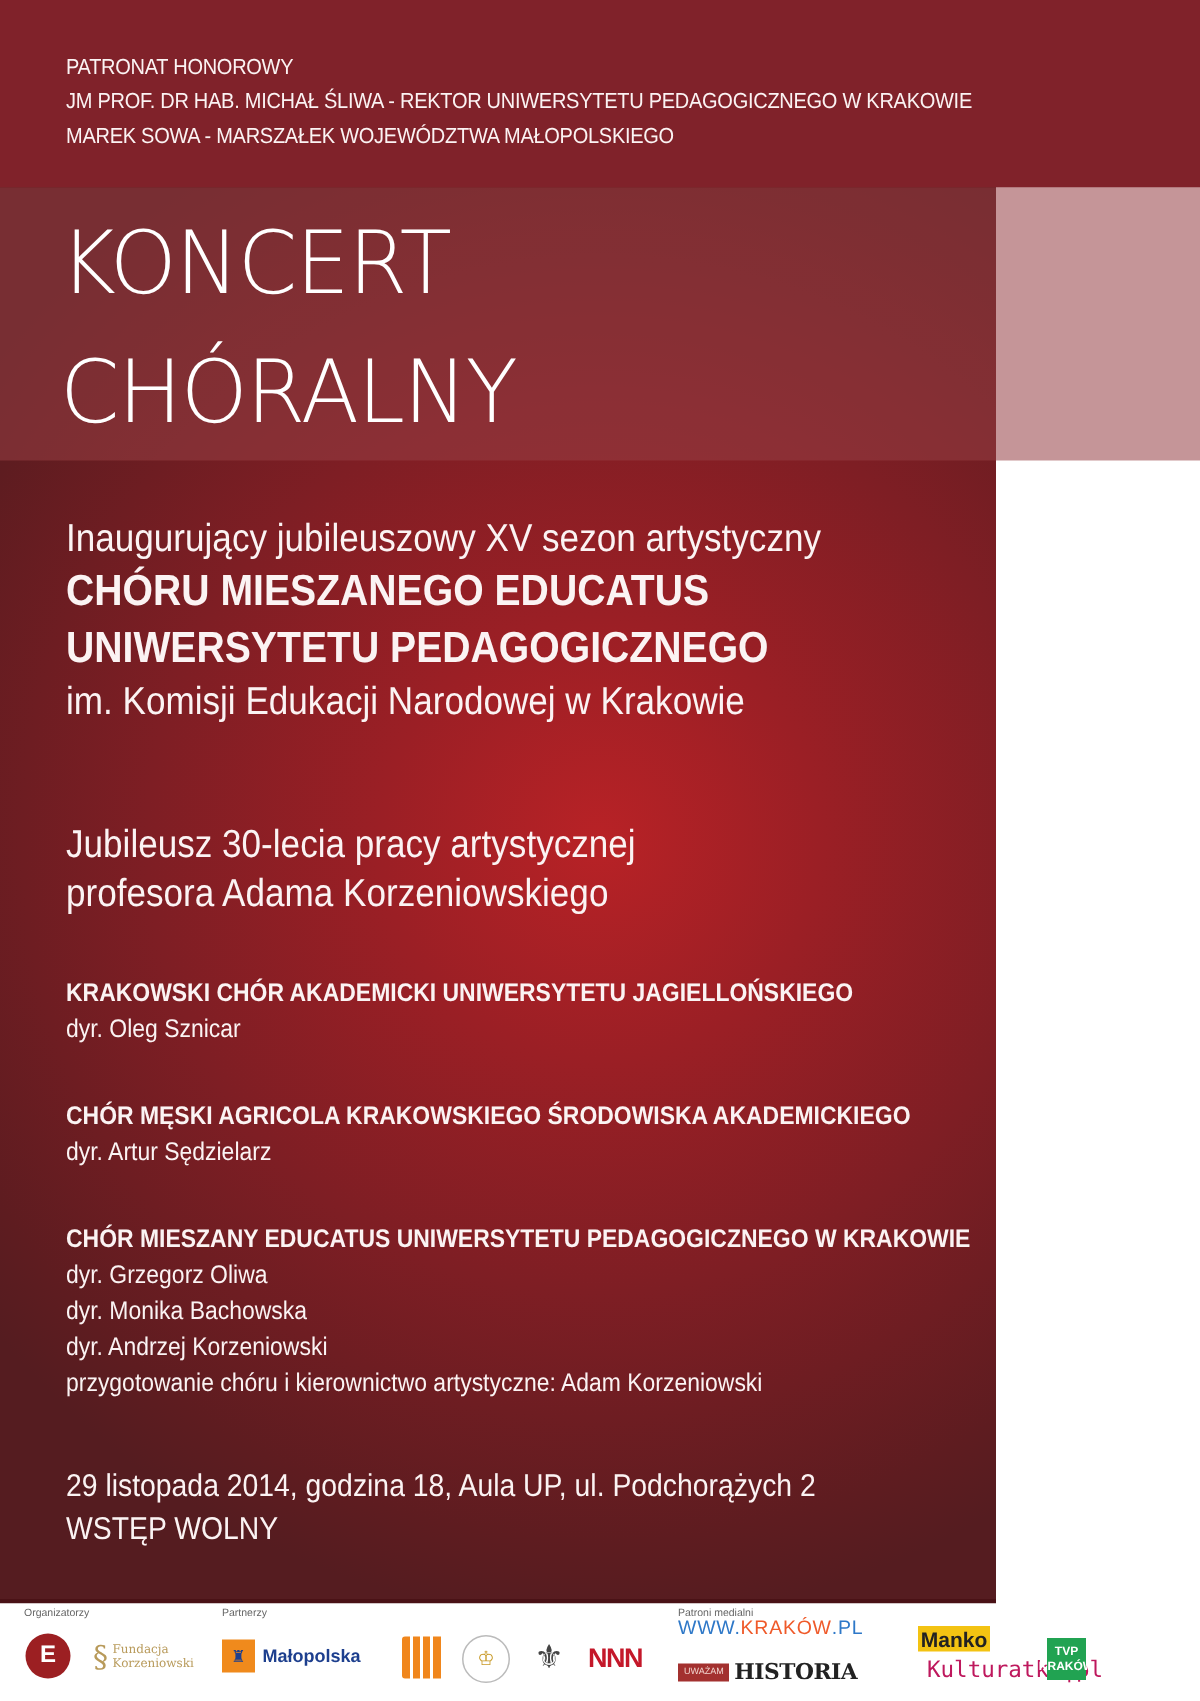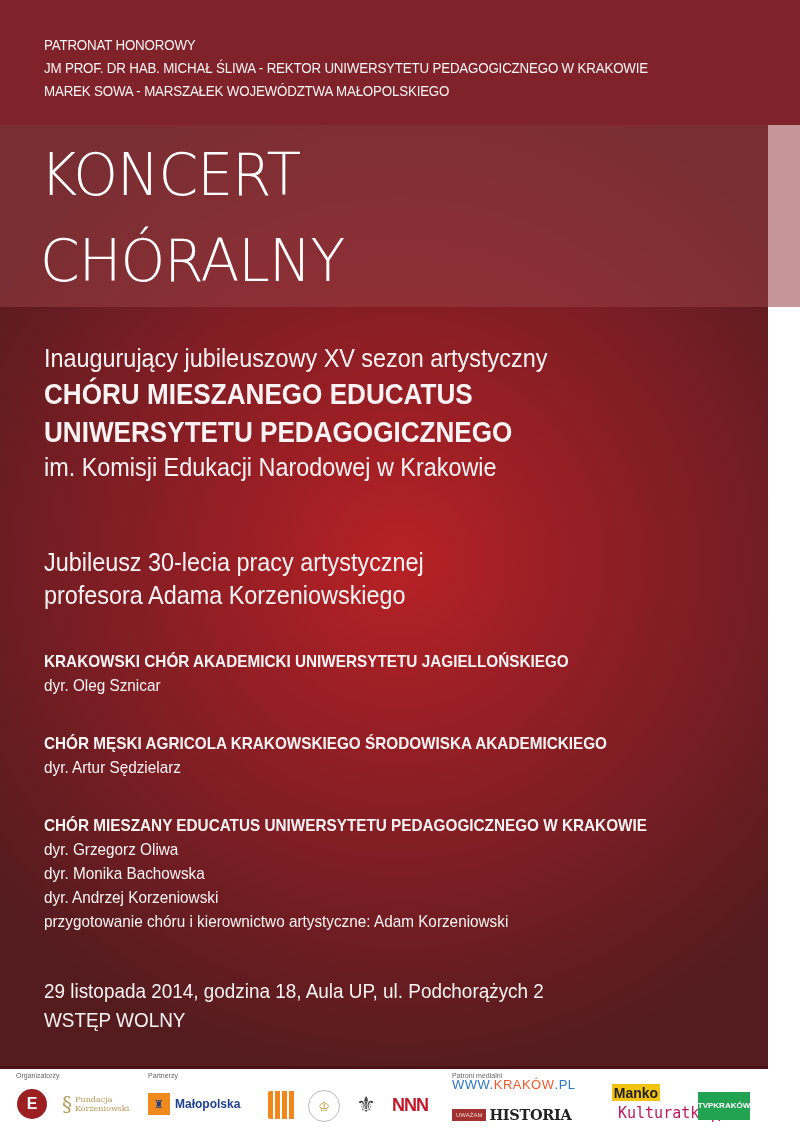--- a/index.html
+++ b/index.html
@@ -1,18 +1,18 @@
 <!DOCTYPE html>
 <html><head>
 <meta charset="utf-8">
 <style>
   html, body { margin: 0; padding: 0; }
   body { width: 800px; height: 1134px; position: relative; overflow: hidden; background: #ffffff; font-family: "Liberation Sans", "DejaVu Sans", sans-serif; }
   .poster {
-    position: absolute; left: 0; top: 0; width: 768px; height: 1066px;
+    position: absolute; left: 0; top: 0; width: 664px; height: 1066px;
     background:
       radial-gradient(ellipse 520px 520px at 400px 560px, #b82226 0%, #9b1f25 28%, #7e1e24 58%, #5e1c20 90%, #551c20 100%);
     border-bottom: 3px solid #4a1216;
     color: #fbf3f3;
   }
   .top-strip { position: absolute; left: 0; top: 0; width: 800px; height: 125px; background: #80222a; }
   .title-band { position: absolute; left: 0; top: 125px; width: 800px; height: 182px; background: rgba(150, 62, 68, 0.55); }
   .patron { position: absolute; left: 44px; top: 34px; font-size: 14.5px; line-height: 23px; letter-spacing: -0.2px; transform: scaleX(0.92); transform-origin: left top; white-space: nowrap; }
   .title { position: absolute; left: 40px; font-family: "DejaVu Sans", sans-serif; font-size: 58px; font-weight: 300; letter-spacing: -1px; color: #ffffff; line-height: 1; white-space: nowrap; transform: scaleX(0.98); transform-origin: left top; }
   .t1 { top: 146px; }
@@ -36,21 +36,21 @@
   .logo-seal1 { left: 308px; top: 21px; width: 30px; height: 30px; border-radius: 50%; border: 1px solid #bbb; color: #c99b2a; font-size: 13px; }
   .logo-seal2 { left: 352px; top: 21px; width: 28px; height: 30px; color: #444; font-size: 22px; }
   .logo-nnn { left: 390px; top: 24px; width: 40px; height: 24px; color: #c4182a; font-weight: bold; font-size: 18px; letter-spacing: -1px; }
   .logo-krakow { left: 452px; top: 8px; font-weight: normal; font-size: 13px; color: #2e78c8; white-space: nowrap; letter-spacing: 0.5px; }
   .logo-krakow .accent { color: #ef5a2a; }
   .logo-historia { left: 452px; top: 37px; white-space: nowrap; }
   .hist-tag { background: #a3312f; color: #f2d6d0; font-size: 6px; padding: 3px 4px; margin-right: 3px; }
   .hist-text { font-family: "DejaVu Serif", serif; font-weight: bold; font-size: 14.5px; color: #222; letter-spacing: -0.3px; text-align: center; }
   .logo-manko { left: 612px; top: 15px; width: 48px; height: 17px; background: #f3c312; color: #222; font-weight: bold; font-size: 14px; }
   .logo-kult { left: 618px; top: 35px; color: #be185d; font-family: "DejaVu Sans Mono", monospace; font-size: 15px; white-space: nowrap; }
-  .logo-tvp { left: 698px; top: 23px; width: 52px; height: 28px; background: #21a352; color: #fff; font-size: 8px; font-weight: bold; line-height: 10px; }
+  .logo-tvp { left: 698px; top: 23px; width: 26px; height: 28px; background: #21a352; color: #fff; flex-direction: column; font-size: 8px; font-weight: bold; line-height: 10px; }
 </style>
 </head>
 <body>
 
 <div class="poster">
   <div class="top-strip"></div>
   <div class="title-band"></div>
 
   <div class="patron">
     <div>PATRONAT HONOROWY</div>

